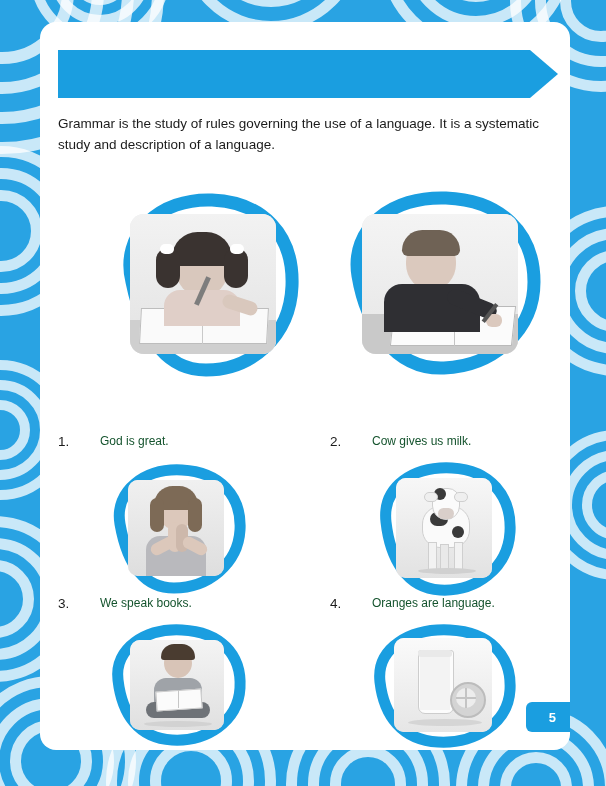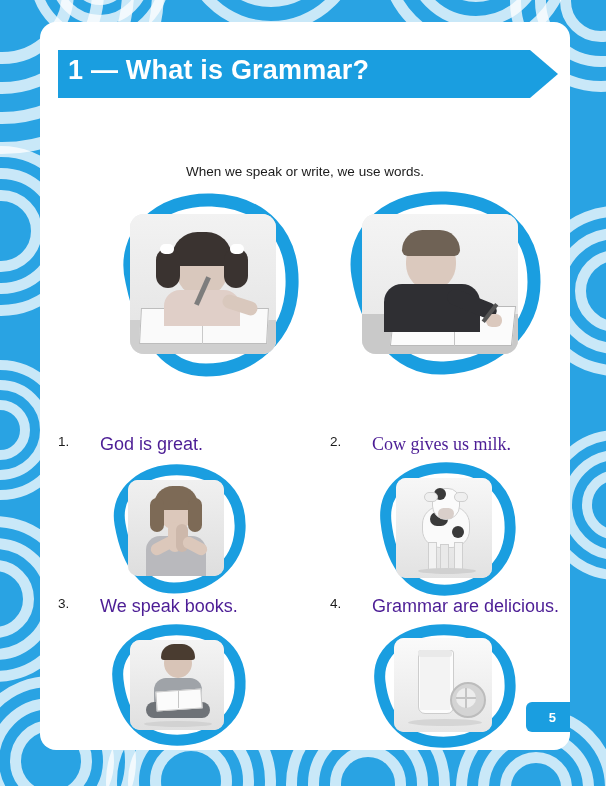--- a/index.html
+++ b/index.html
@@ -121,22 +121,22 @@
   .midtext i { font-style: italic; }
 
   
   .item-num {
     position: absolute;
     font-size: 13.5px;
     color: #1b1b1b;
   }
   .item-label {
     position: absolute;
-    font-size: 18px;
-    color: #4c1d95;
+    font-size: 12px;
+    color: #14532d;
     white-space: nowrap;
   }
 
   
   .page-tab {
     position: absolute;
     right: 0;
     bottom: 18px;
     width: 44px;
     height: 30px;
@@ -212,24 +212,23 @@
     <div class="ring" style="left:286px; top:702px; width:142px; height:142px; border-width:11px;"></div>
 
     <div class="ring" style="left:500px; top:752px; width:50px; height:50px; border-width:11px;"></div>
     <div class="ring" style="left:478px; top:730px; width:94px; height:94px; border-width:11px;"></div>
     <div class="ring" style="left:456px; top:708px; width:138px; height:138px; border-width:11px;"></div>
   </div>
 
   <div class="sheet">
 
     <div class="title-banner"></div>
-    <div class="title-text">1 — What is Grammar?</div>
-
-
-    <div class="subline">When we speak or write, we use words.</div>
+
+    <div class="intro">Grammar is the study of rules governing the use of a language. It is a systematic study and description of a language.</div>
+
 
     <div class="blob" style="left:62px; top:168px; width:200px; height:190px;">
       <svg width="200" height="190" viewBox="0 0 200 190">
         <path d="M30,92 C18,44 58,8 110,10 C160,12 192,44 190,96 C188,146 150,180 104,180 C60,180 40,140 30,92 Z" fill="none" stroke="#1a9ee0" stroke-width="13" stroke-linecap="round"></path>
       </svg>
       <div class="photo" style="left:28px; top:24px; width:146px; height:140px; border-radius:14px;">
         <div class="ph-inner">
 
           <div style="position:absolute; inset:0; background:linear-gradient(#f2f2f2,#e3e3e3);"></div>
 
@@ -307,21 +306,21 @@
           <div style="position:absolute; left:40px; top:42px; width:14px; height:30px; background:#dcc8bb; border-radius:7px;"></div>
           <div style="position:absolute; left:48px; top:44px; width:12px; height:28px; background:#cdb8ab; border-radius:7px;"></div>
 
           <div style="position:absolute; left:22px; top:60px; width:26px; height:12px; background:#dcc8bb; border-radius:6px; transform:rotate(-28deg);"></div>
           <div style="position:absolute; left:54px; top:60px; width:26px; height:12px; background:#dcc8bb; border-radius:6px; transform:rotate(28deg);"></div>
         </div>
       </div>
     </div>
 
     <div class="item-num" style="left:290px; top:412px;">2.</div>
-    <div class="item-label" style="left:332px; top:412px;font-family:Liberation Serif, serif;">Cow gives us milk.</div>
+    <div class="item-label" style="left:332px; top:412px;">Cow gives us milk.</div>
 
     <div class="blob" style="left:330px; top:438px; width:150px; height:140px;">
       <svg width="150" height="140" viewBox="0 0 150 140">
         <path d="M16,62 C12,26 44,6 82,8 C120,10 142,36 140,72 C138,108 106,132 70,130 C36,128 20,98 16,62 Z" fill="none" stroke="#1a9ee0" stroke-width="11" stroke-linecap="round"></path>
       </svg>
       <div class="photo" style="left:26px; top:18px; width:96px; height:100px; border-radius:10px;">
         <div class="ph-inner">
           <div style="position:absolute; inset:0; background:linear-gradient(#f7f7f7,#e2e2e2);"></div>
 
           <div style="position:absolute; left:26px; top:28px; width:46px; height:40px; background:#fafafa; border:1px solid #cfcfcf; border-radius:18px;"></div>
@@ -366,21 +365,21 @@
 
           <div style="position:absolute; left:26px; top:50px; width:44px; height:18px; background:#fbfbfb; border:1px solid #c6c6c6; transform:rotate(-4deg);"></div>
           <div style="position:absolute; left:48px; top:50px; width:1px; height:18px; background:#c6c6c6;"></div>
 
           <div style="position:absolute; left:14px; bottom:3px; width:68px; height:6px; background:#d2d2d2; border-radius:50%;"></div>
         </div>
       </div>
     </div>
 
     <div class="item-num" style="left:290px; top:574px;">4.</div>
-    <div class="item-label" style="left:332px; top:574px;">Grammar are delicious.</div>
+    <div class="item-label" style="left:332px; top:574px;">Oranges are language.</div>
 
     <div class="blob" style="left:326px; top:600px; width:158px; height:130px;">
       <svg width="158" height="130" viewBox="0 0 158 130">
         <path d="M14,60 C10,26 44,6 84,8 C124,10 146,34 144,68 C142,102 108,122 72,120 C36,118 18,94 14,60 Z" fill="none" stroke="#1a9ee0" stroke-width="11" stroke-linecap="round"></path>
       </svg>
       <div class="photo" style="left:28px; top:16px; width:98px; height:94px; border-radius:10px;">
         <div class="ph-inner">
           <div style="position:absolute; inset:0; background:linear-gradient(#fafafa,#e6e6e6);"></div>
 
           <div style="position:absolute; left:24px; top:12px; width:34px; height:62px; background:#fcfcfc; border:1px solid #cdcdcd; border-radius:3px 3px 7px 7px;"></div>

